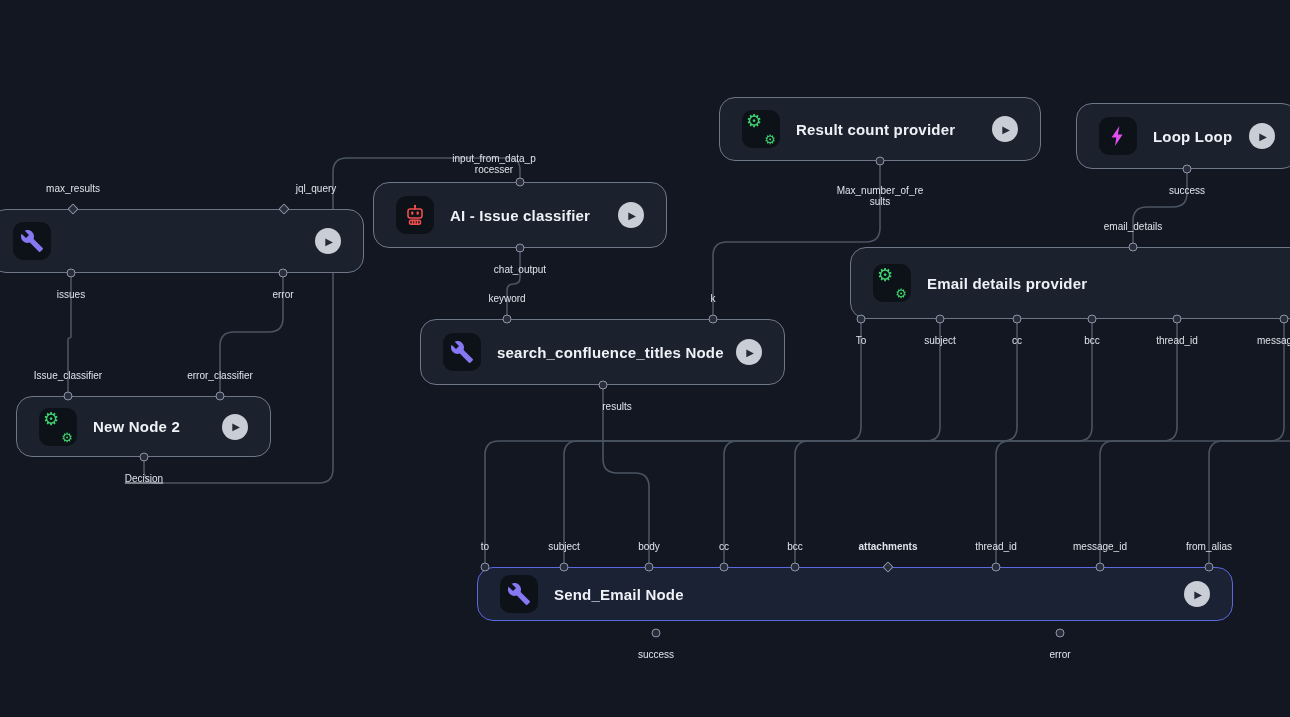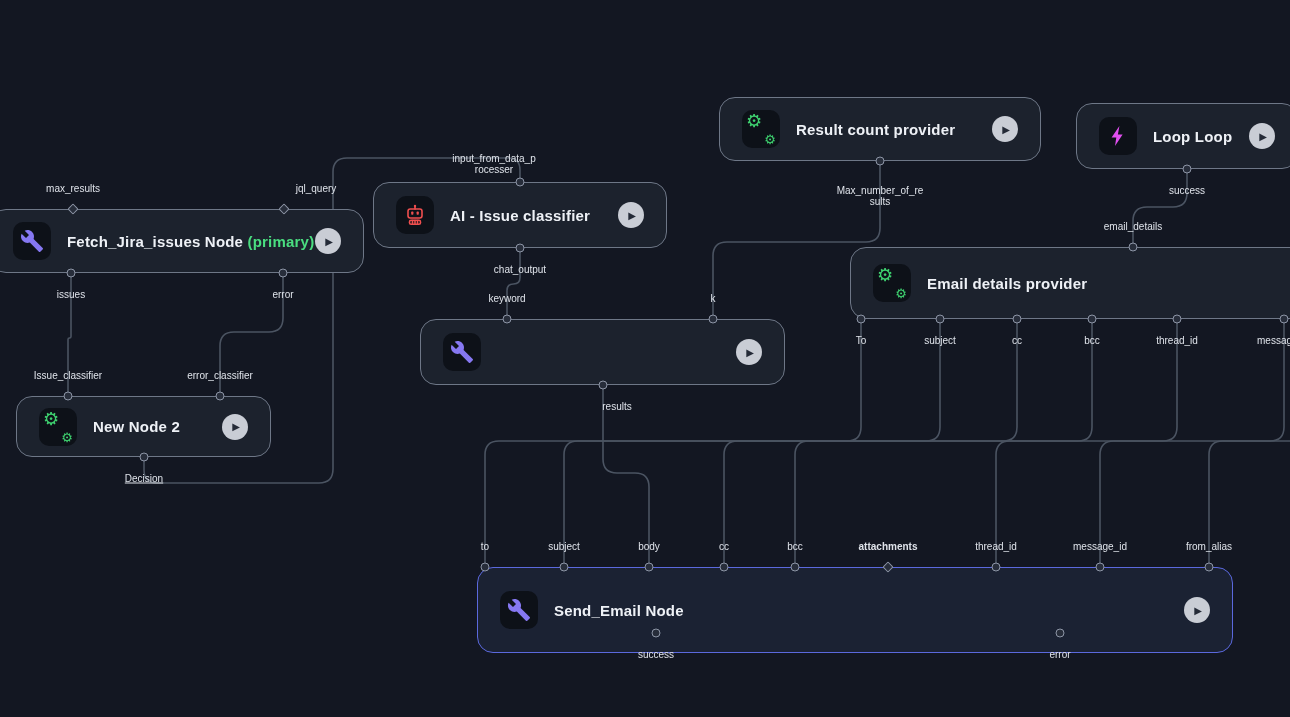--- a/index.html
+++ b/index.html
@@ -48,21 +48,20 @@
       <path d="M 1177 319 L 1177 427 Q 1177 441 1163 441 L 1010 441 Q 996 441 996 455 L 996 567" fill="none" stroke="#4b5462" stroke-width="1.6"></path>
       <path d="M 1284 319 L 1284 427 Q 1284 441 1270 441 L 1114 441 Q 1100 441 1100 455 L 1100 567" fill="none" stroke="#4b5462" stroke-width="1.6"></path>
       <path d="M 1360 319 L 1360 427 Q 1360 441 1346 441 L 1223 441 Q 1209 441 1209 455 L 1209 567" fill="none" stroke="#4b5462" stroke-width="1.6"></path>
     </svg>
     <div class="node" style="left: -10px; top: 209px; width: 374px; height: 64px;">
       <div class="badge">
         <svg viewBox="0 0 24 24">
           <path fill="#8678f2" d="M22.7 19l-9.1-9.1c.9-2.3.4-5-1.5-6.9-2-2-5-2.4-7.4-1.3L9 6 6 9 1.6 4.7C.4 7.1.9 10.1 2.9 12.1c1.9 1.9 4.6 2.4 6.9 1.5l9.1 9.1c.4.4 1 .4 1.4 0l2.3-2.3c.5-.4.5-1.1.1-1.4z"></path>
         </svg>
       </div>
-      <span class="title">Fetch_Jira_issues Node<span style="color: rgb(74, 222, 128);"> (primary)</span></span>
       <div class="play">
         <span>▶</span>
       </div>
     </div>
     <div class="handle diamond" style="left: 73px; top: 209px;"></div>
     <div class="plabel" style="left: 73px; top: 188px;">
       <div>max_results</div>
     </div>
     <div class="handle diamond" style="left: 284px; top: 209px;"></div>
     <div class="plabel" style="left: 284px; top: 188px; margin-left: 32px;">
@@ -168,20 +167,21 @@
     <div class="handle" style="left: 1284px; top: 319px;"></div>
     <div class="plabel" style="left: 1284px; top: 340px;">
       <div>message_id</div>
     </div>
     <div class="node" style="left: 420px; top: 319px; width: 365px; height: 66px;">
       <div class="badge">
         <svg viewBox="0 0 24 24">
           <path fill="#8678f2" d="M22.7 19l-9.1-9.1c.9-2.3.4-5-1.5-6.9-2-2-5-2.4-7.4-1.3L9 6 6 9 1.6 4.7C.4 7.1.9 10.1 2.9 12.1c1.9 1.9 4.6 2.4 6.9 1.5l9.1 9.1c.4.4 1 .4 1.4 0l2.3-2.3c.5-.4.5-1.1.1-1.4z"></path>
         </svg>
       </div>
+      <span class="title">search_confluence_titles Node</span>
       <div class="play">
         <span>▶</span>
       </div>
     </div>
     <div class="handle" style="left: 507px; top: 319px;"></div>
     <div class="plabel" style="left: 507px; top: 298px; text-align: center;">
       <div>keyword</div>
     </div>
     <div class="handle" style="left: 713px; top: 319px;"></div>
     <div class="plabel" style="left: 713px; top: 298px;">
@@ -206,21 +206,21 @@
       <div>Issue_classifier</div>
     </div>
     <div class="handle" style="left: 220px; top: 396px;"></div>
     <div class="plabel" style="left: 220px; top: 375px;">
       <div>error_classifier</div>
     </div>
     <div class="handle" style="left: 144px; top: 457px;"></div>
     <div class="plabel" style="left: 144px; top: 478px; text-decoration: underline;">
       <div>Decision</div>
     </div>
-    <div class="node selected" style="left: 477px; top: 567px; width: 756px; height: 86px;">
+    <div class="node selected" style="left: 477px; top: 567px; width: 756px; height: 54px;">
       <div class="badge">
         <svg viewBox="0 0 24 24">
           <path fill="#8678f2" d="M22.7 19l-9.1-9.1c.9-2.3.4-5-1.5-6.9-2-2-5-2.4-7.4-1.3L9 6 6 9 1.6 4.7C.4 7.1.9 10.1 2.9 12.1c1.9 1.9 4.6 2.4 6.9 1.5l9.1 9.1c.4.4 1 .4 1.4 0l2.3-2.3c.5-.4.5-1.1.1-1.4z"></path>
         </svg>
       </div>
       <span class="title">Send_Email Node</span>
       <div class="play">
         <span>▶</span>
       </div>
     </div>

